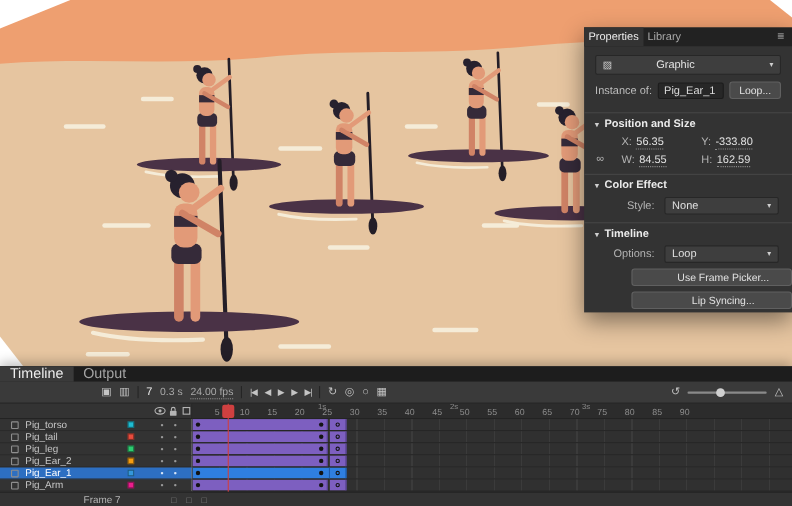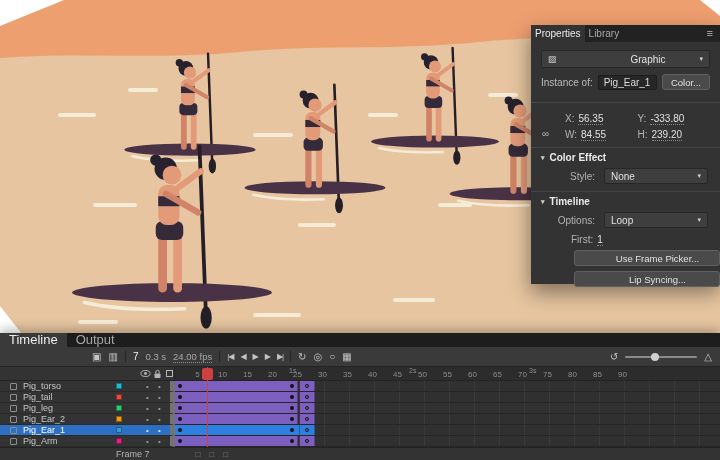--- a/index.html
+++ b/index.html
@@ -21,21 +21,21 @@
   .ptabs { display:flex; height:17px; background:#222; }
   .ptab { padding:0 4px; line-height:17px; font-size:10px; color:#a9a9a9; cursor:default; }
   .ptab.active { background:#333; color:#ececec; }
   .pmenu { margin-left:auto; padding:0 7px; line-height:17px; color:#bbb; font-size:11px; }
 
   .prow-symbol {
     display:flex; align-items:center; margin:8px 10px 0 10px; height:18px;
     background:#3e3e3e; border:1px solid #272727; border-radius:2px; padding:0 6px;
   }
   .symicon { color:#cfcfcf; font-size:9px; }
-  .sym-label { flex:1; text-align:center; color:#e3e3e3;margin-left:40px; }
+  .sym-label { flex:1; text-align:left; color:#e3e3e3;margin-left:40px; }
   .chev { color:#cfcfcf; font-size:7px; }
 
   .prow-instance { display:flex; align-items:center; margin:6px 10px 12px 10px; gap:5px; }
   .inst-label { color:#bdbdbd; white-space:nowrap; }
   .inst-name {
     flex:1; height:15px; line-height:13px; background:#272727;
     border:1px solid #1c1c1c; border-radius:2px; padding:0 5px; color:#dcdcdc;
     overflow:hidden; white-space:nowrap;
   }
   button { font-family:inherit; cursor:default;padding-left:21px; }
@@ -96,21 +96,21 @@
   .tlruler { display:flex; height:14px; }
   .lhead { width:175px; background:#333; border-right:1px solid #232323; border-bottom:1px solid #232323; position:relative; }
   .hicon { position:absolute; top:2px; }
   .rrule { flex:1; position:relative; background:#2c2c2c; border-bottom:1px solid #232323; overflow:hidden; }
   .sec { position:absolute; top:0; font-size:7px; color:#8d8d8d; }
   .fnumrow { position:absolute; bottom:1px; left:0; display:flex; padding-left:10px; }
   .fnum { width:25px; text-align:center; font-size:8px; color:#8d8d8d; }
 
   .tl-row { display:flex; height:11px; }
   .lcol {
-    width:175px; background:#333; border-right:5px solid #737373;
+    width:175px; background:#333; border-right:1px solid #737373;
     border-bottom:1px solid #2a2a2a; display:flex; align-items:center;
     position:relative; font-size:9px; color:#c6c6c6;
   }
   .tl-row.selected .lcol { background:#2d6fc2; color:#fff; }
   .licon { width:7px; height:7px; border:1px solid #8e8e8e; border-radius:1px; margin-left:10px; flex:none; }
   .lname { margin-left:6px; line-height:1; white-space:nowrap; }
   .swatch { position:absolute; left:116px; top:2px; width:6px; height:6px; border:1px solid rgba(0,0,0,.4); }
   .vdot { position:absolute; font-size:8px; color:#9a9a9a; top:0; line-height:11px; }
   .vdot.v1 { left:146px; } .vdot.v2 { left:158px; }
   .tl-row.selected .vdot { color:#d9e7f9; }
@@ -123,21 +123,21 @@
   .mspan { position:absolute; left:125px; top:0; bottom:0; width:15px; background:#7d5fc0; border-right:1px solid #55418a; }
   .tl-row.selected .span, .tl-row.selected .mspan { background:#2f7fe0; border-right-color:#1d5aa8; }
   .kf { position:absolute; top:3px; width:4px; height:4px; border-radius:50%; background:#141414; }
   .kf.k1 { left:3px; } .kf.k2 { left:115px; }
   .kfo { position:absolute; top:3px; left:130px; width:4px; height:4px; border-radius:50%; border:1px solid #141414; background:transparent; }
 
   .playhead { position:absolute; left:207px; top:0; bottom:0; width:1px; background:#cf4040; z-index:3; }
   .phhandle { position:absolute; left:202px; top:1px; width:11px; height:12px; background:#cf4040; border-radius:2px; z-index:4; }
 
   .tlstatus { display:flex; align-items:center; height:13px; background:#333; border-top:1px solid #232323; font-size:9px; color:#b5b5b5; }
-  .framelabel { margin-left:116px; }
+  .framelabel { margin-left:76px; }
   .sticons { margin-left:46px; display:flex; gap:9px; color:#868686; font-size:8px; }
 </style>
 </head>
 <body>
 
 <div class="stage">
   <svg width="720" height="334" viewBox="0 0 720 334">
     <defs>
       <g id="paddler">
         <path d="M22,-115 L27,16" stroke="#241e27" stroke-width="3" stroke-linecap="round"></path>
@@ -197,43 +197,47 @@
 
   <div class="prow-symbol">
     <span class="symicon">▨</span>
     <span class="sym-label">Graphic</span>
     <span class="chev">▾</span>
   </div>
 
   <div class="prow-instance">
     <span class="inst-label">Instance of:</span>
     <span class="inst-name">Pig_Ear_1</span>
-    <button class="btn-small">Color...</button>
+    <button class="btn-small">Loop...</button>
   </div>
 
   <div class="sect">
+    <div class="sect-h">
+      <span class="sect-arrow">▾</span>
+      <span>Position and Size</span>
+    </div>
     <div class="psline">
       <div class="pair">
         <span class="plabel">X:</span>
         <span class="hot">56.35</span>
       </div>
       <div class="pair">
         <span class="plabel">Y:</span>
         <span class="hot">-333.80</span>
       </div>
     </div>
     <div class="psline">
       <span class="linkicon">∞</span>
       <div class="pair">
         <span class="plabel">W:</span>
         <span class="hot">84.55</span>
       </div>
       <div class="pair">
         <span class="plabel">H:</span>
-        <span class="hot">239.20</span>
+        <span class="hot">162.59</span>
       </div>
     </div>
   </div>
 
   <div class="sect">
     <div class="sect-h">
       <span class="sect-arrow">▾</span>
       <span>Color Effect</span>
     </div>
     <div class="stylerow">
@@ -248,26 +252,20 @@
   <div class="sect">
     <div class="sect-h">
       <span class="sect-arrow">▾</span>
       <span>Timeline</span>
     </div>
     <div class="stylerow">
       <span class="plabel">Options:</span>
       <div class="ddl">
         <span class="val">Loop</span>
         <span class="chev">▾</span>
-      </div>
-    </div>
-    <div class="psline" style="padding-left:30px;">
-      <div class="pair" style="width:auto;">
-        <span class="plabel">First:</span>
-        <span class="hot">1</span>
       </div>
     </div>
     <button class="bigbtn">Use Frame Picker...</button>
     <button class="bigbtn">Lip Syncing...</button>
   </div>
 </div>
 
 <div class="tl">
   <div class="tltabs">
     <div class="tltab active">Timeline</div>

